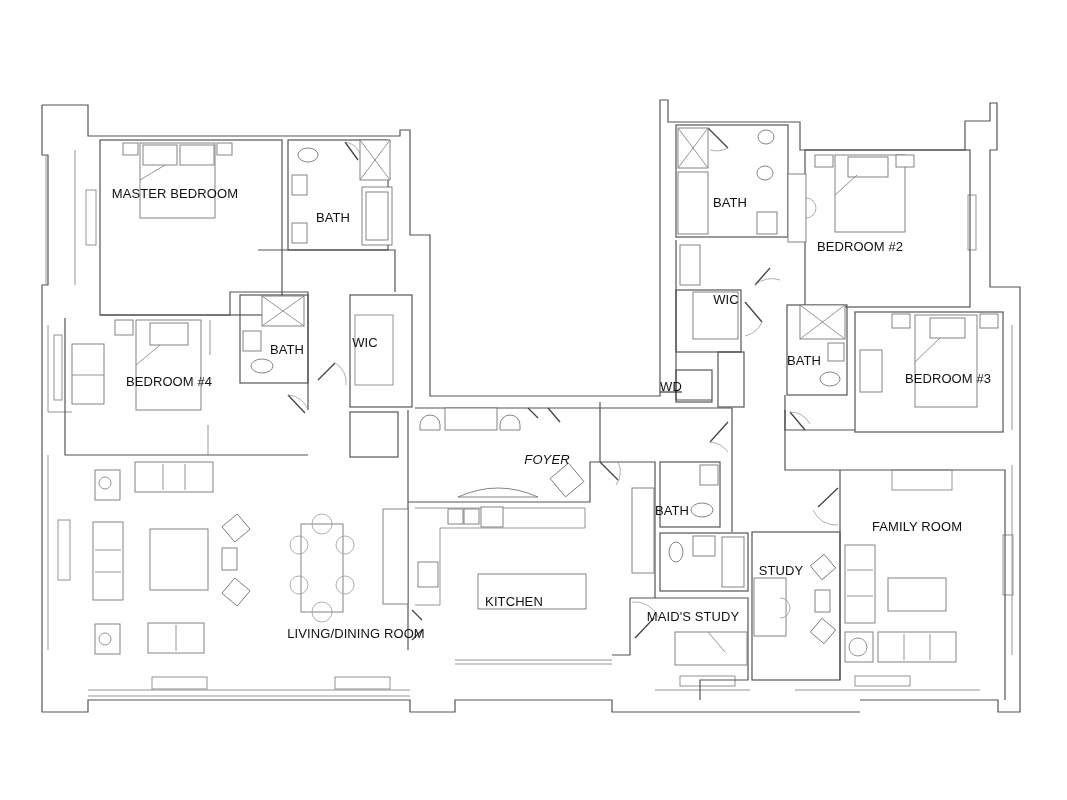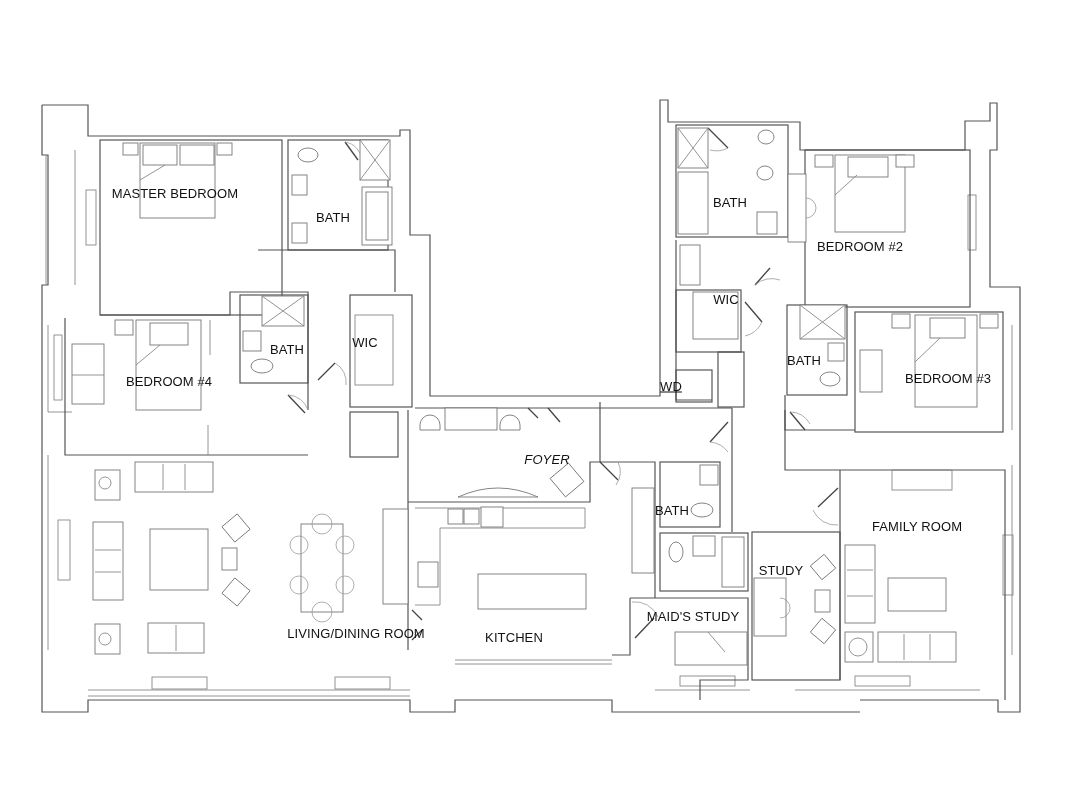--- a/index.html
+++ b/index.html
@@ -260,16 +260,16 @@
     <div class="lbl" style="left: 730px; top: 202px;">BATH</div>
     <div class="lbl" style="left: 860px; top: 246px;">BEDROOM #2</div>
     <div class="lbl" style="left: 726px; top: 299px;">WIC</div>
     <div class="lbl" style="left: 804px; top: 360px;">BATH</div>
     <div class="lbl" style="left: 948px; top: 378px;">BEDROOM #3</div>
     <div class="lbl" style="left: 671px; top: 386px; text-decoration: underline;">WD</div>
     <div class="lbl" style="left: 547px; top: 459px; font-style: italic;">FOYER</div>
     <div class="lbl" style="left: 672px; top: 510px;">BATH</div>
     <div class="lbl" style="left: 917px; top: 526px;">FAMILY ROOM</div>
     <div class="lbl" style="left: 781px; top: 554px; margin-top: 16px;">STUDY</div>
-    <div class="lbl" style="left: 514px; top: 601px; margin-top: 36px;">KITCHEN</div>
+    <div class="lbl" style="left: 514px; top: 601px;">KITCHEN</div>
     <div class="lbl" style="left: 693px; top: 616px;">MAID'S STUDY</div>
     <div class="lbl" style="left: 336px; top: 633px; padding-left: 40px;">LIVING/DINING ROOM</div>
   </div>
 
 </body></html>

